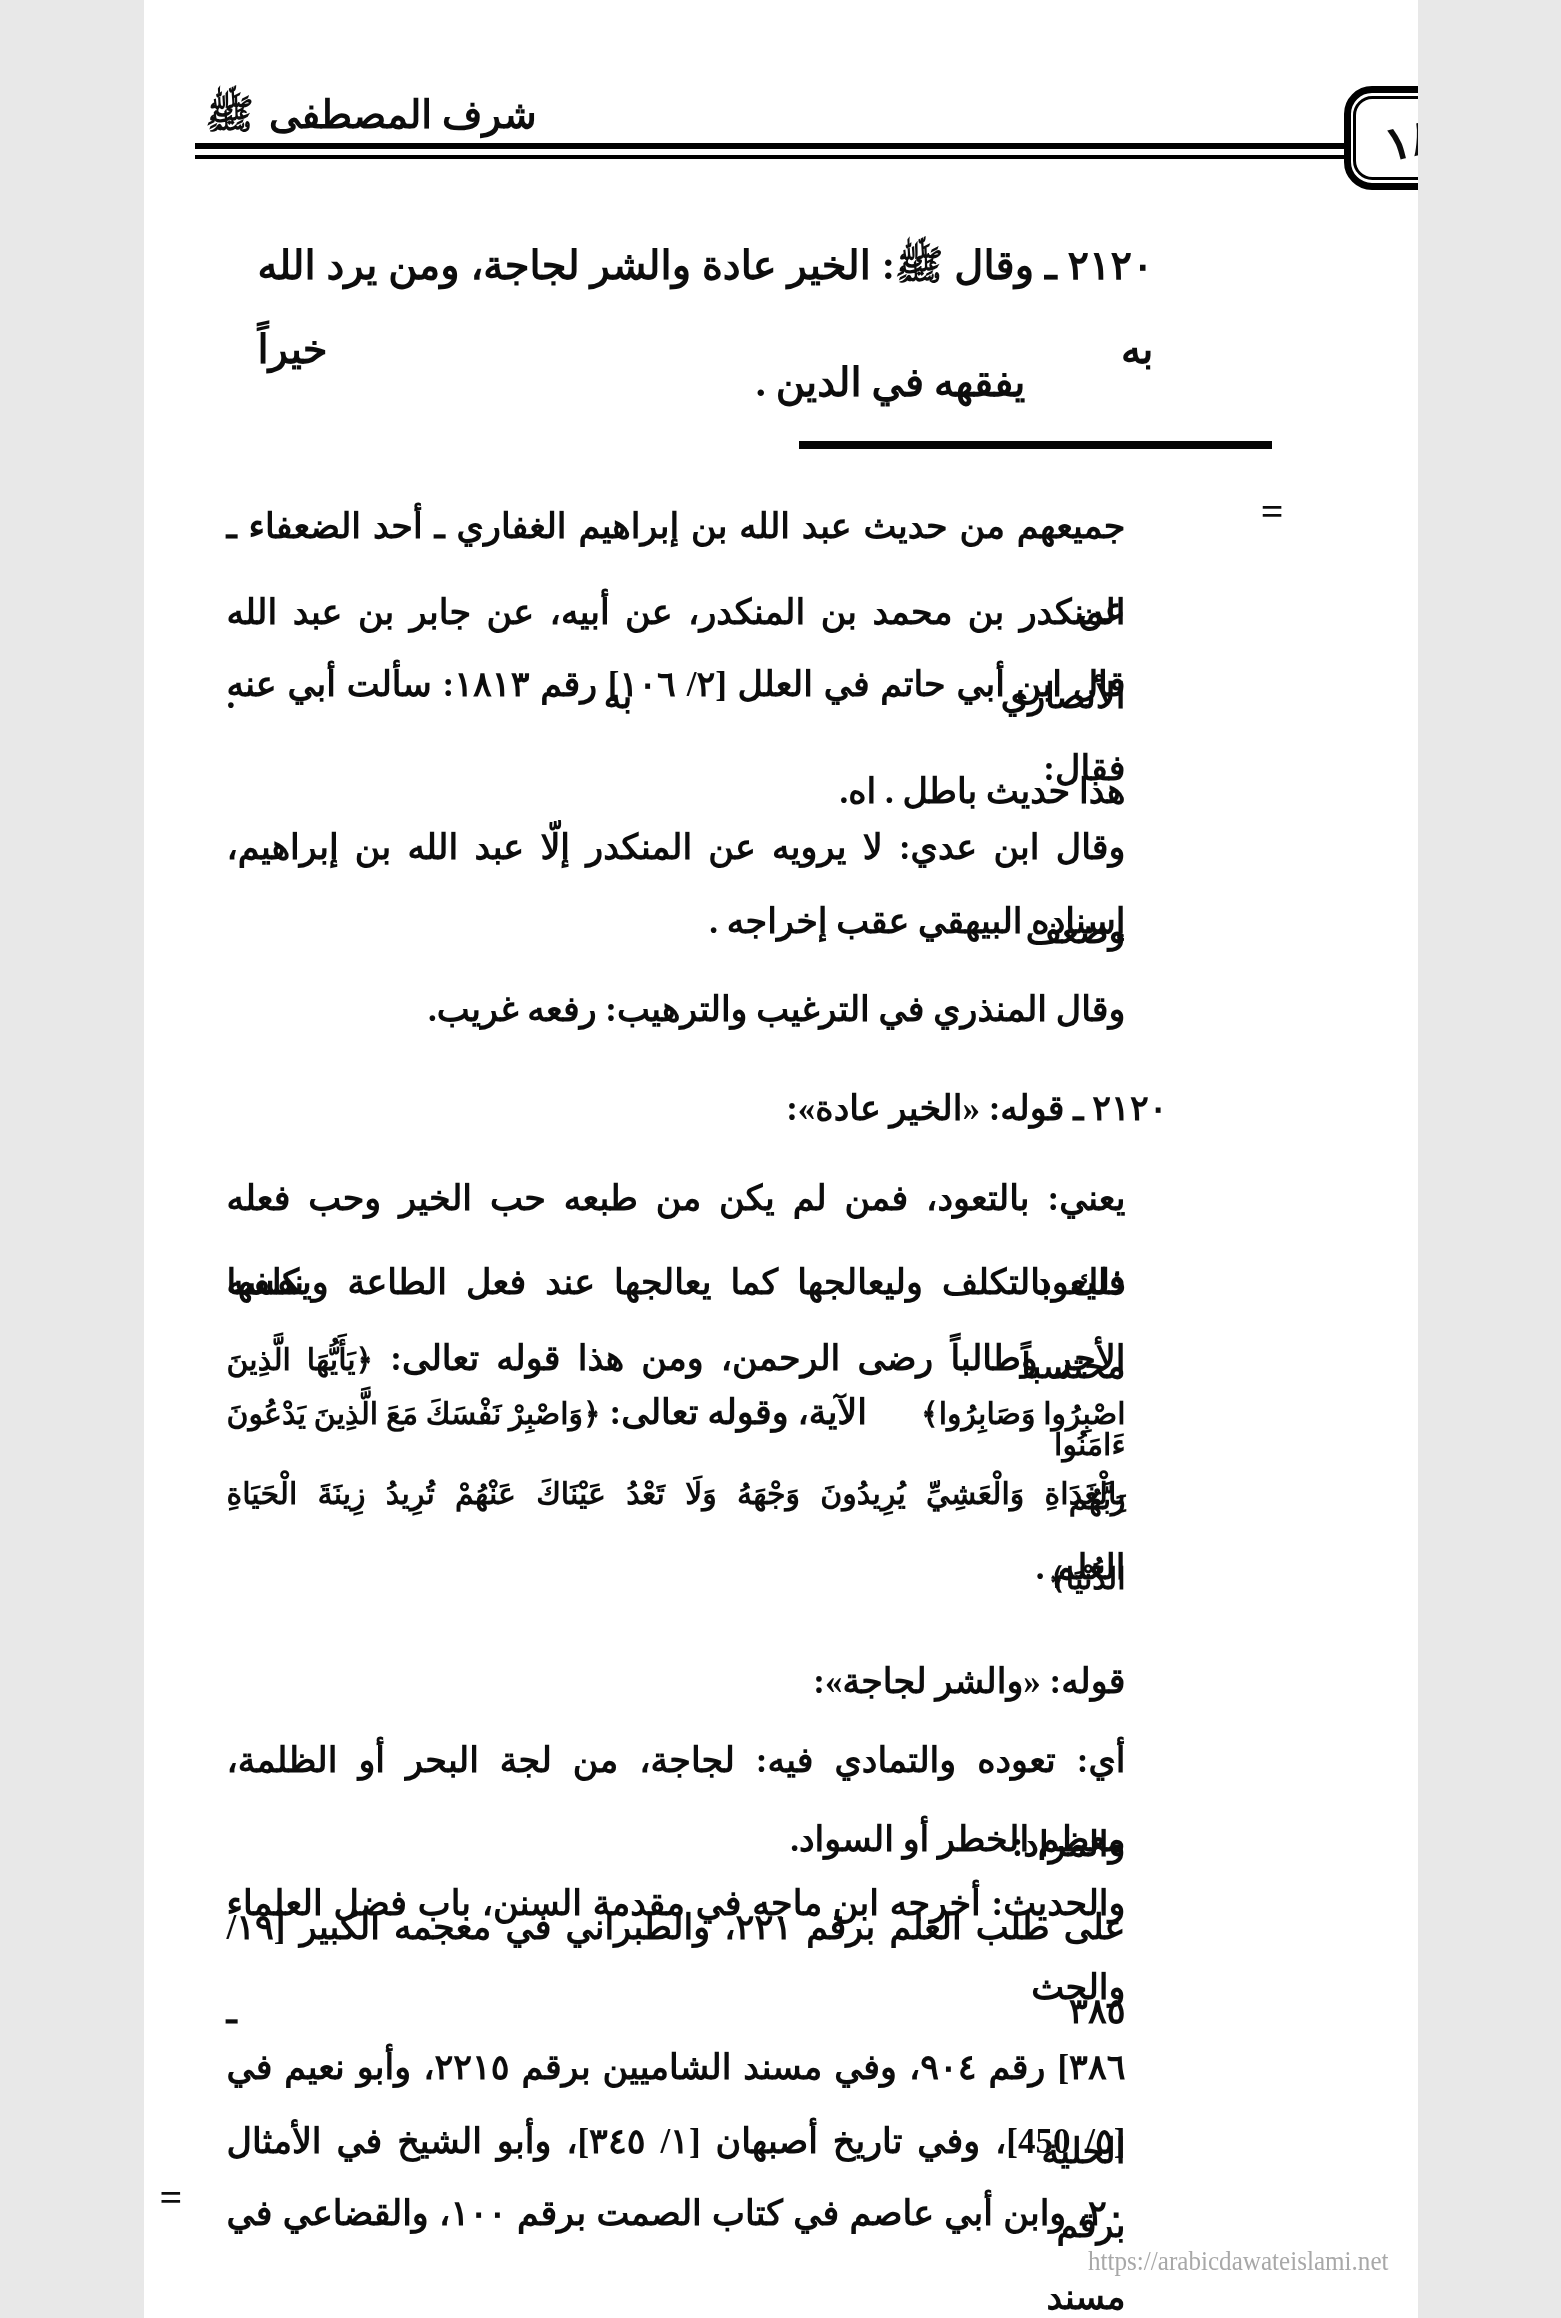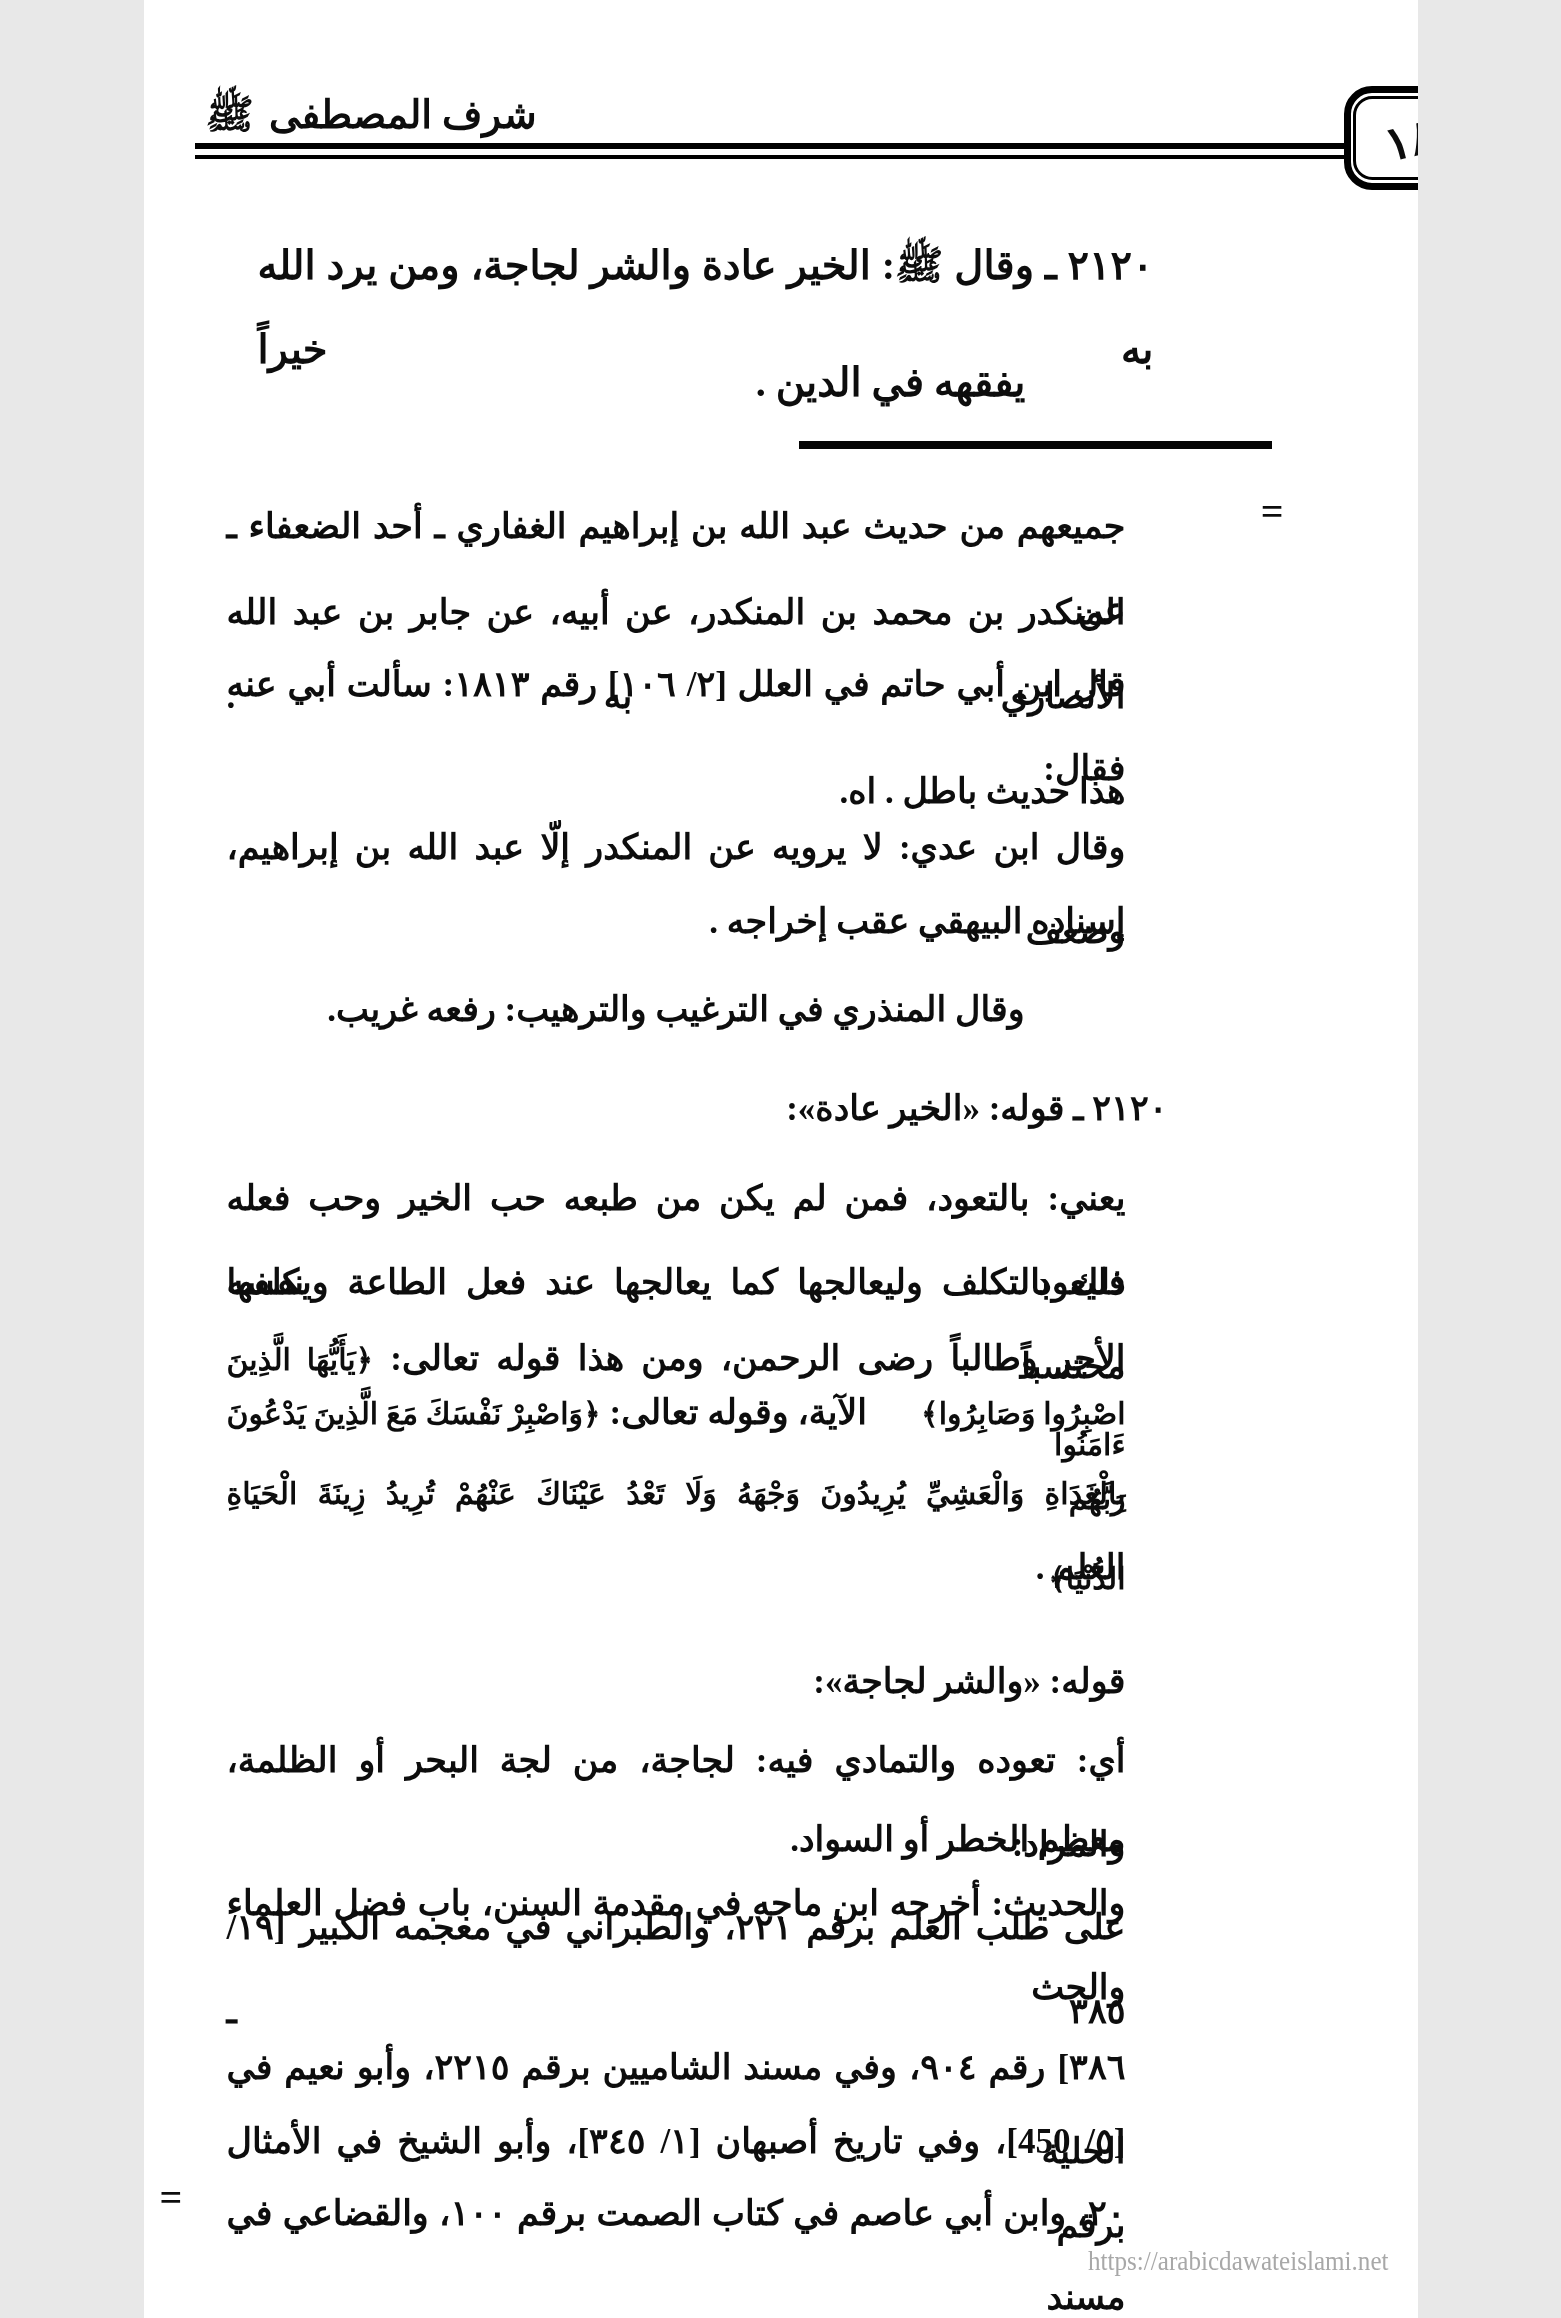--- a/index.html
+++ b/index.html
@@ -58,21 +58,21 @@
   }
   .eq{
     position:absolute;font-size:40px;font-weight:bold;
     height:62px;line-height:62px;
   }
   .eq-top{right:134px;top:481px;}
   .eq-bottom{left:16px;top:2167px;}
   
   .ln-fn1{top:485px;}  .ln-fn2{top:571px;}  .ln-fn3{top:643px;}
   .ln-fn4{top:750px;}  .ln-fn5{top:806px;}  .ln-fn6{top:880px;}
-  .ln-fn7{top:968px;text-align:center;}
+  .ln-fn7{top:968px;}
   .ln-h1{top:1067px;}
   .ln-c1{top:1157px;}  .ln-c2{top:1241px;}  .ln-c3{top:1317px;}
   .ln-c4{top:1371px;}  .ln-c5{top:1451px;}  .ln-c6{top:1526px;}
   .ln-h2{top:1640px;}
   .ln-c7{top:1719px;}  .ln-c8{top:1798px;}
   .ln-c9{top:1862px;}  .ln-c10{top:1886px;} .ln-c11{top:2026px;}
   .ln-c12{top:2100px;} .ln-c13{top:2172px;}
   .watermark{
     position:absolute;left:944px;top:2246px;
     direction:ltr;font-size:27px;color:#a8a8a8;

